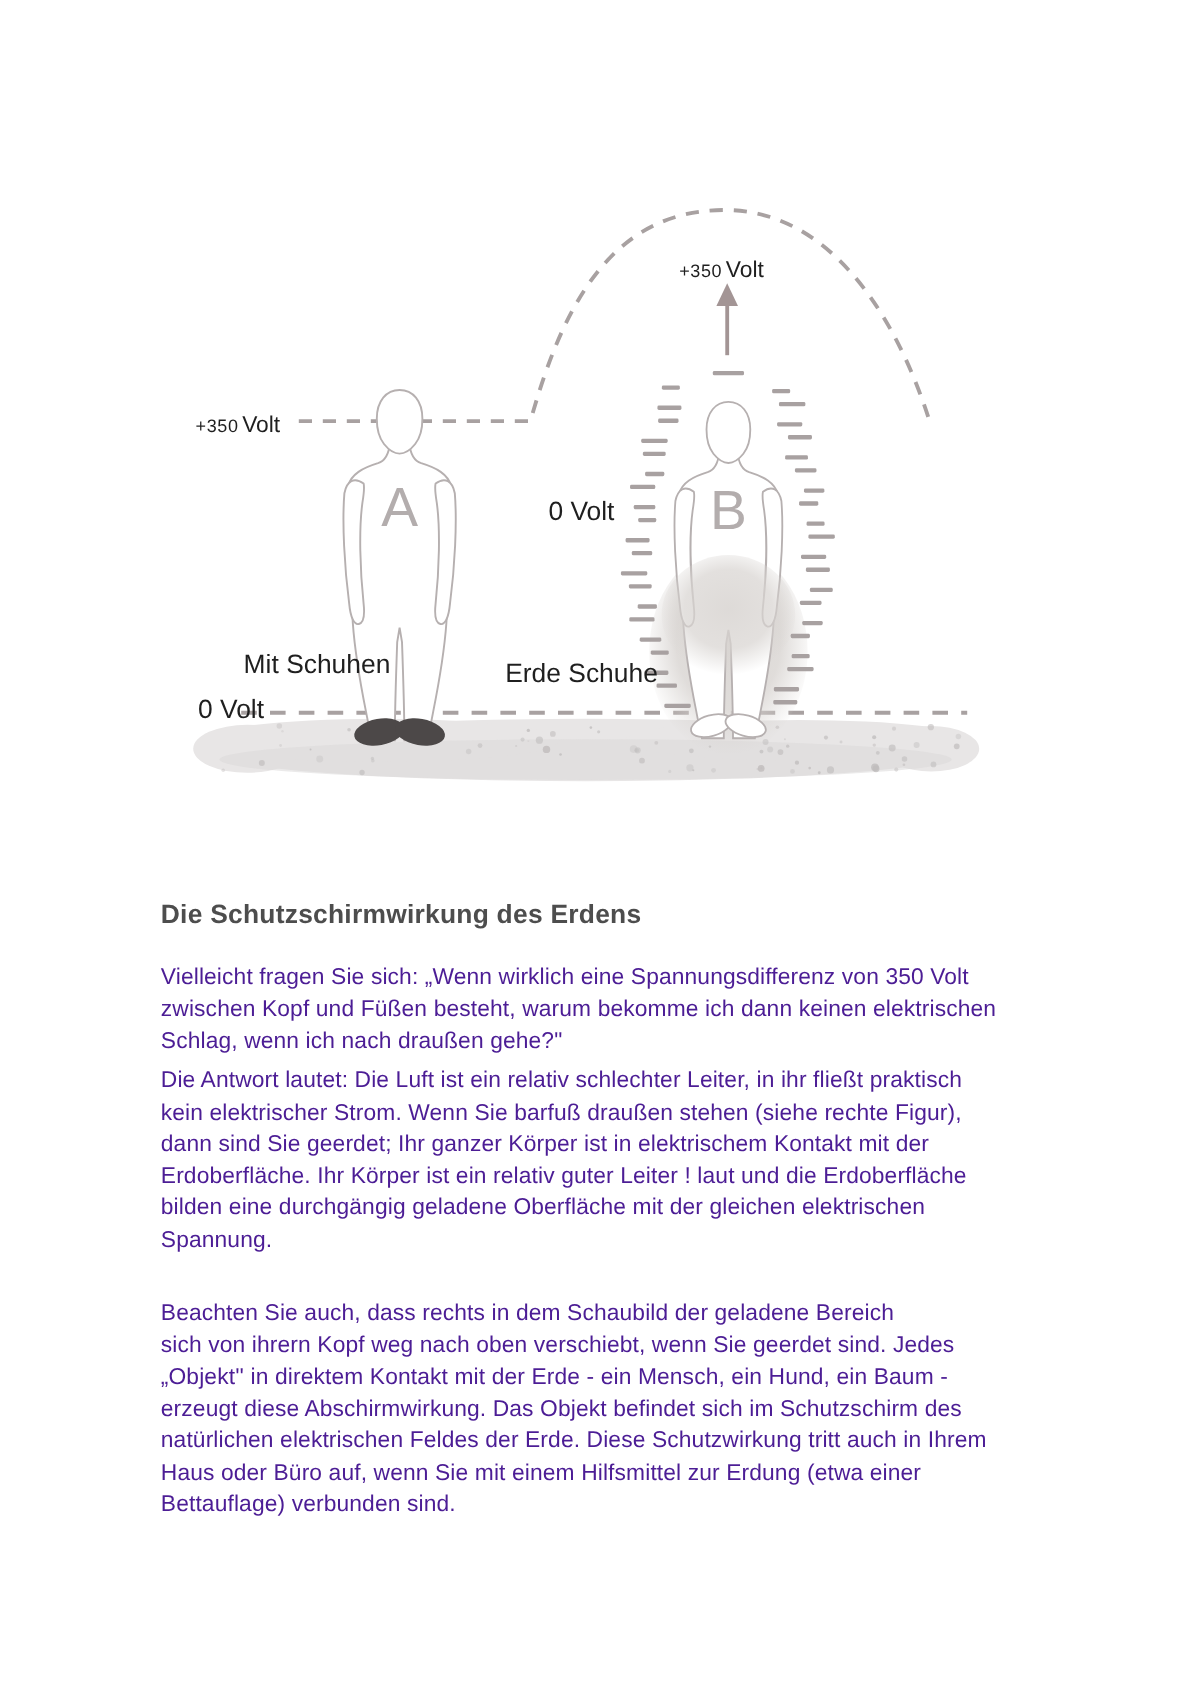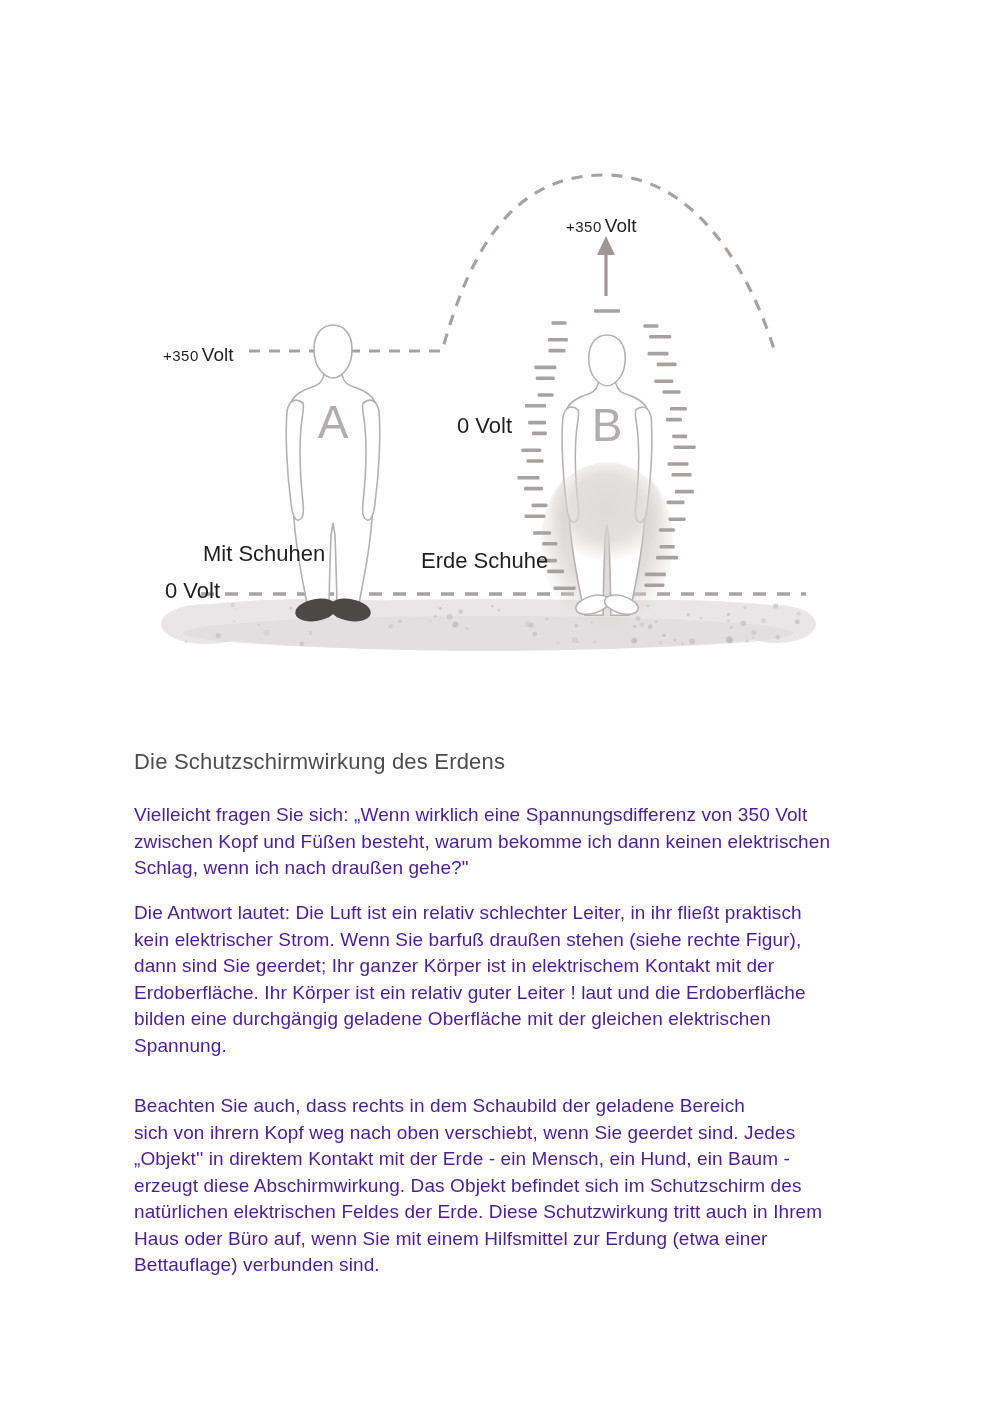--- a/index.html
+++ b/index.html
@@ -19,30 +19,30 @@
     font-size:46px;line-height:50px;font-weight:400;
   }
   .outline-shape{fill:#ffffff;stroke:var(--outline);stroke-width:1.6;}
   .dashline{fill:none;stroke:var(--dash);stroke-width:3.2;stroke-dasharray:11 9;}
   .groundline{fill:none;stroke:var(--dash);stroke-width:3.4;stroke-dasharray:13 11;}
   #hatch-marks rect{fill:var(--dash);}
   #ground-speckles circle{fill:var(--speckle);}
   
   .article{position:absolute;left:134px;top:748px;width:770px;color:#595959;}
   .article h1{
-    margin:0 0 0 0;font-size:22px;line-height:28px;font-weight:400;color:#4d4d4d;
+    margin:0 0 0 0;font-size:22px;line-height:28px;font-weight:700;color:#4d4d4d;
     letter-spacing:.2px;
   }
   .para{
     white-space:pre-line;font-size:19px;line-height:26.5px;font-weight:400;
     color:#4c1d95;letter-spacing:.1px;
   }
   #para-1{position:absolute;left:0;top:54px;width:770px;}
-  #para-2{position:absolute;left:0;top:152px;width:770px;}
-  #para-3{position:absolute;left:0;top:345px;width:770px;}
+  #para-2{position:absolute;left:0;top:140px;width:770px;}
+  #para-3{position:absolute;left:0;top:334px;width:770px;}
 </style>
 </head>
 <body>
 
 <div class="page">
 
   <div class="diagram">
     <svg width="1000" height="700" viewBox="0 0 1000 700">
       <defs>
         <radialGradient id="shadeGrad" cx="50%" cy="45%" r="55%">

